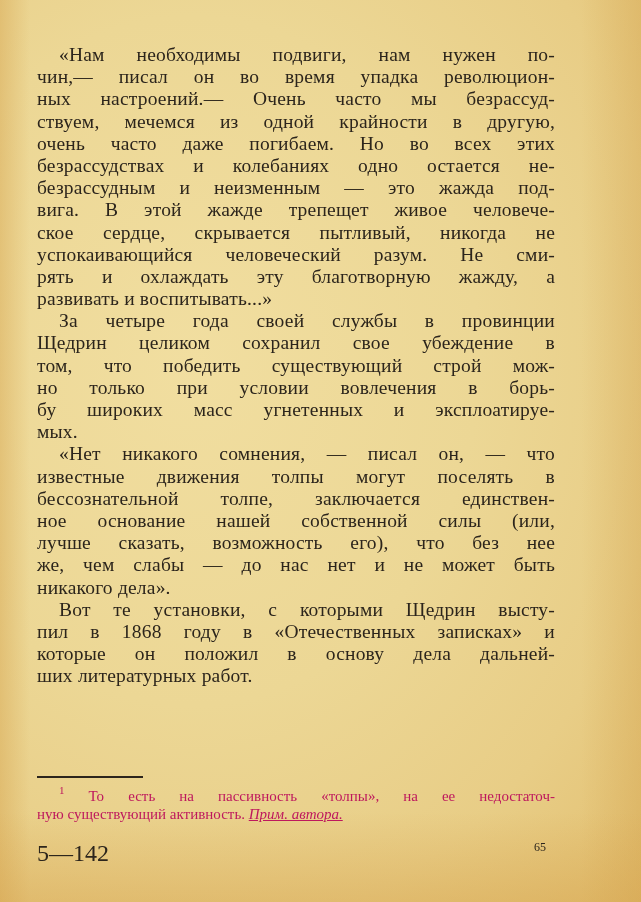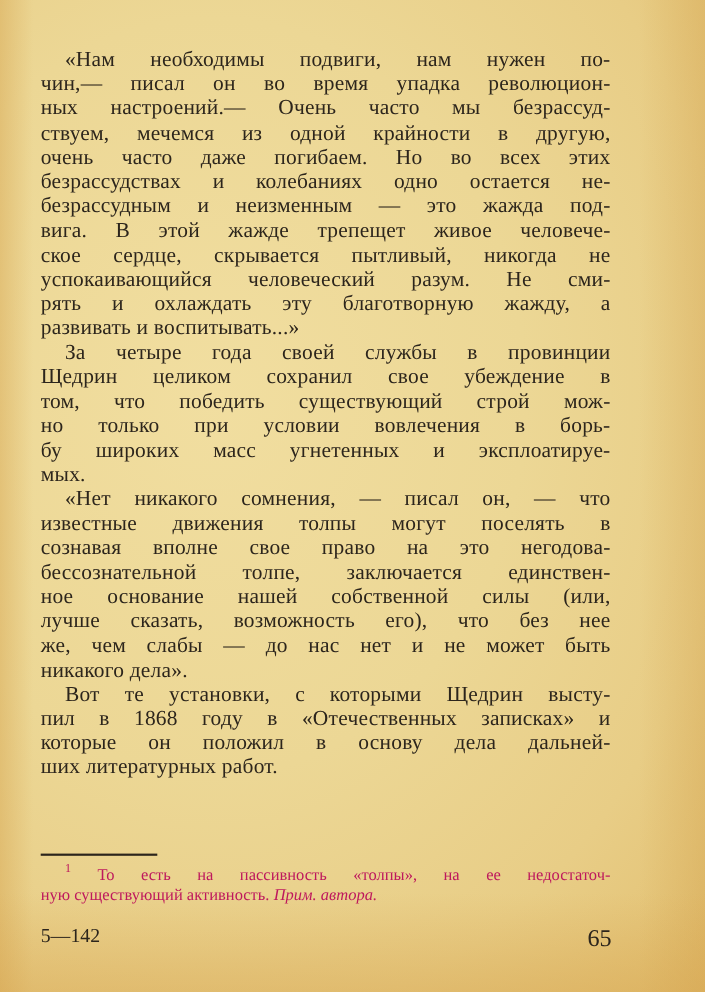--- a/index.html
+++ b/index.html
@@ -24,23 +24,23 @@
   }
   .line.last{text-align-last:left;}
   .line.indent{padding-left:22px;}
   sup{font-size:11px;vertical-align:7px;line-height:0;}
   .rule{position:absolute;left:37px;top:776px;width:106px;height:2px;background:#2c251c;}
   .footnote{position:absolute;left:37px;top:787px;width:518px;}
   .fline{height:18px;line-height:18px;font-size:15px;white-space:nowrap;
     text-align:justify;text-align-last:justify;color:#be185d;}
   .fline.indent{padding-left:22px;}
   .fline.last{text-align-last:left;}
-  .fline em{font-style:italic;}
-  .sig{position:absolute;left:37px;top:840px;font-size:18px;color:#2c251c;}
-  .pagenum{position:absolute;left:534px;top:840px;font-size:22px;color:#2c251c;}
+  .fline em{font-style:italic;text-decoration:underline;}
+  .sig{position:absolute;left:37px;top:840px;font-size:24px;color:#2c251c;}
+  .pagenum{position:absolute;left:534px;top:840px;font-size:12px;color:#2c251c;}
 </style>
 </head>
 <body>
 
 <div class="edge-left"></div>
 <div class="edge-right"></div>
 <div class="edge-bottom"></div>
 
 <div class="text">
 
@@ -59,21 +59,20 @@
 
   <div class="line indent">За четыре года своей службы в провинции</div>
   <div class="line">Щедрин целиком сохранил свое убеждение в</div>
   <div class="line">том, что победить существующий строй мож-</div>
   <div class="line">но только при условии вовлечения в борь-</div>
   <div class="line">бу широких масс угнетенных и эксплоатируе-</div>
   <div class="line last">мых.</div>
 
   <div class="line indent">«Нет никакого сомнения, — писал он, — что</div>
   <div class="line">известные движения толпы могут поселять в</div>
-  <div class="line">сознавая вполне свое право на это негодова-</div>
   <div class="line">бессознательной толпе, заключается единствен-</div>
   <div class="line">ное основание нашей собственной силы (или,</div>
   <div class="line">лучше сказать, возможность его), что без нее</div>
   <div class="line">же, чем слабы — до нас нет и не может быть</div>
   <div class="line last">никакого дела».</div>
 
   <div class="line indent">Вот те установки, с которыми Щедрин высту-</div>
   <div class="line">пил в 1868 году в «Отечественных записках» и</div>
   <div class="line">которые он положил в основу дела дальней-</div>
   <div class="line last">ших литературных работ.</div>

